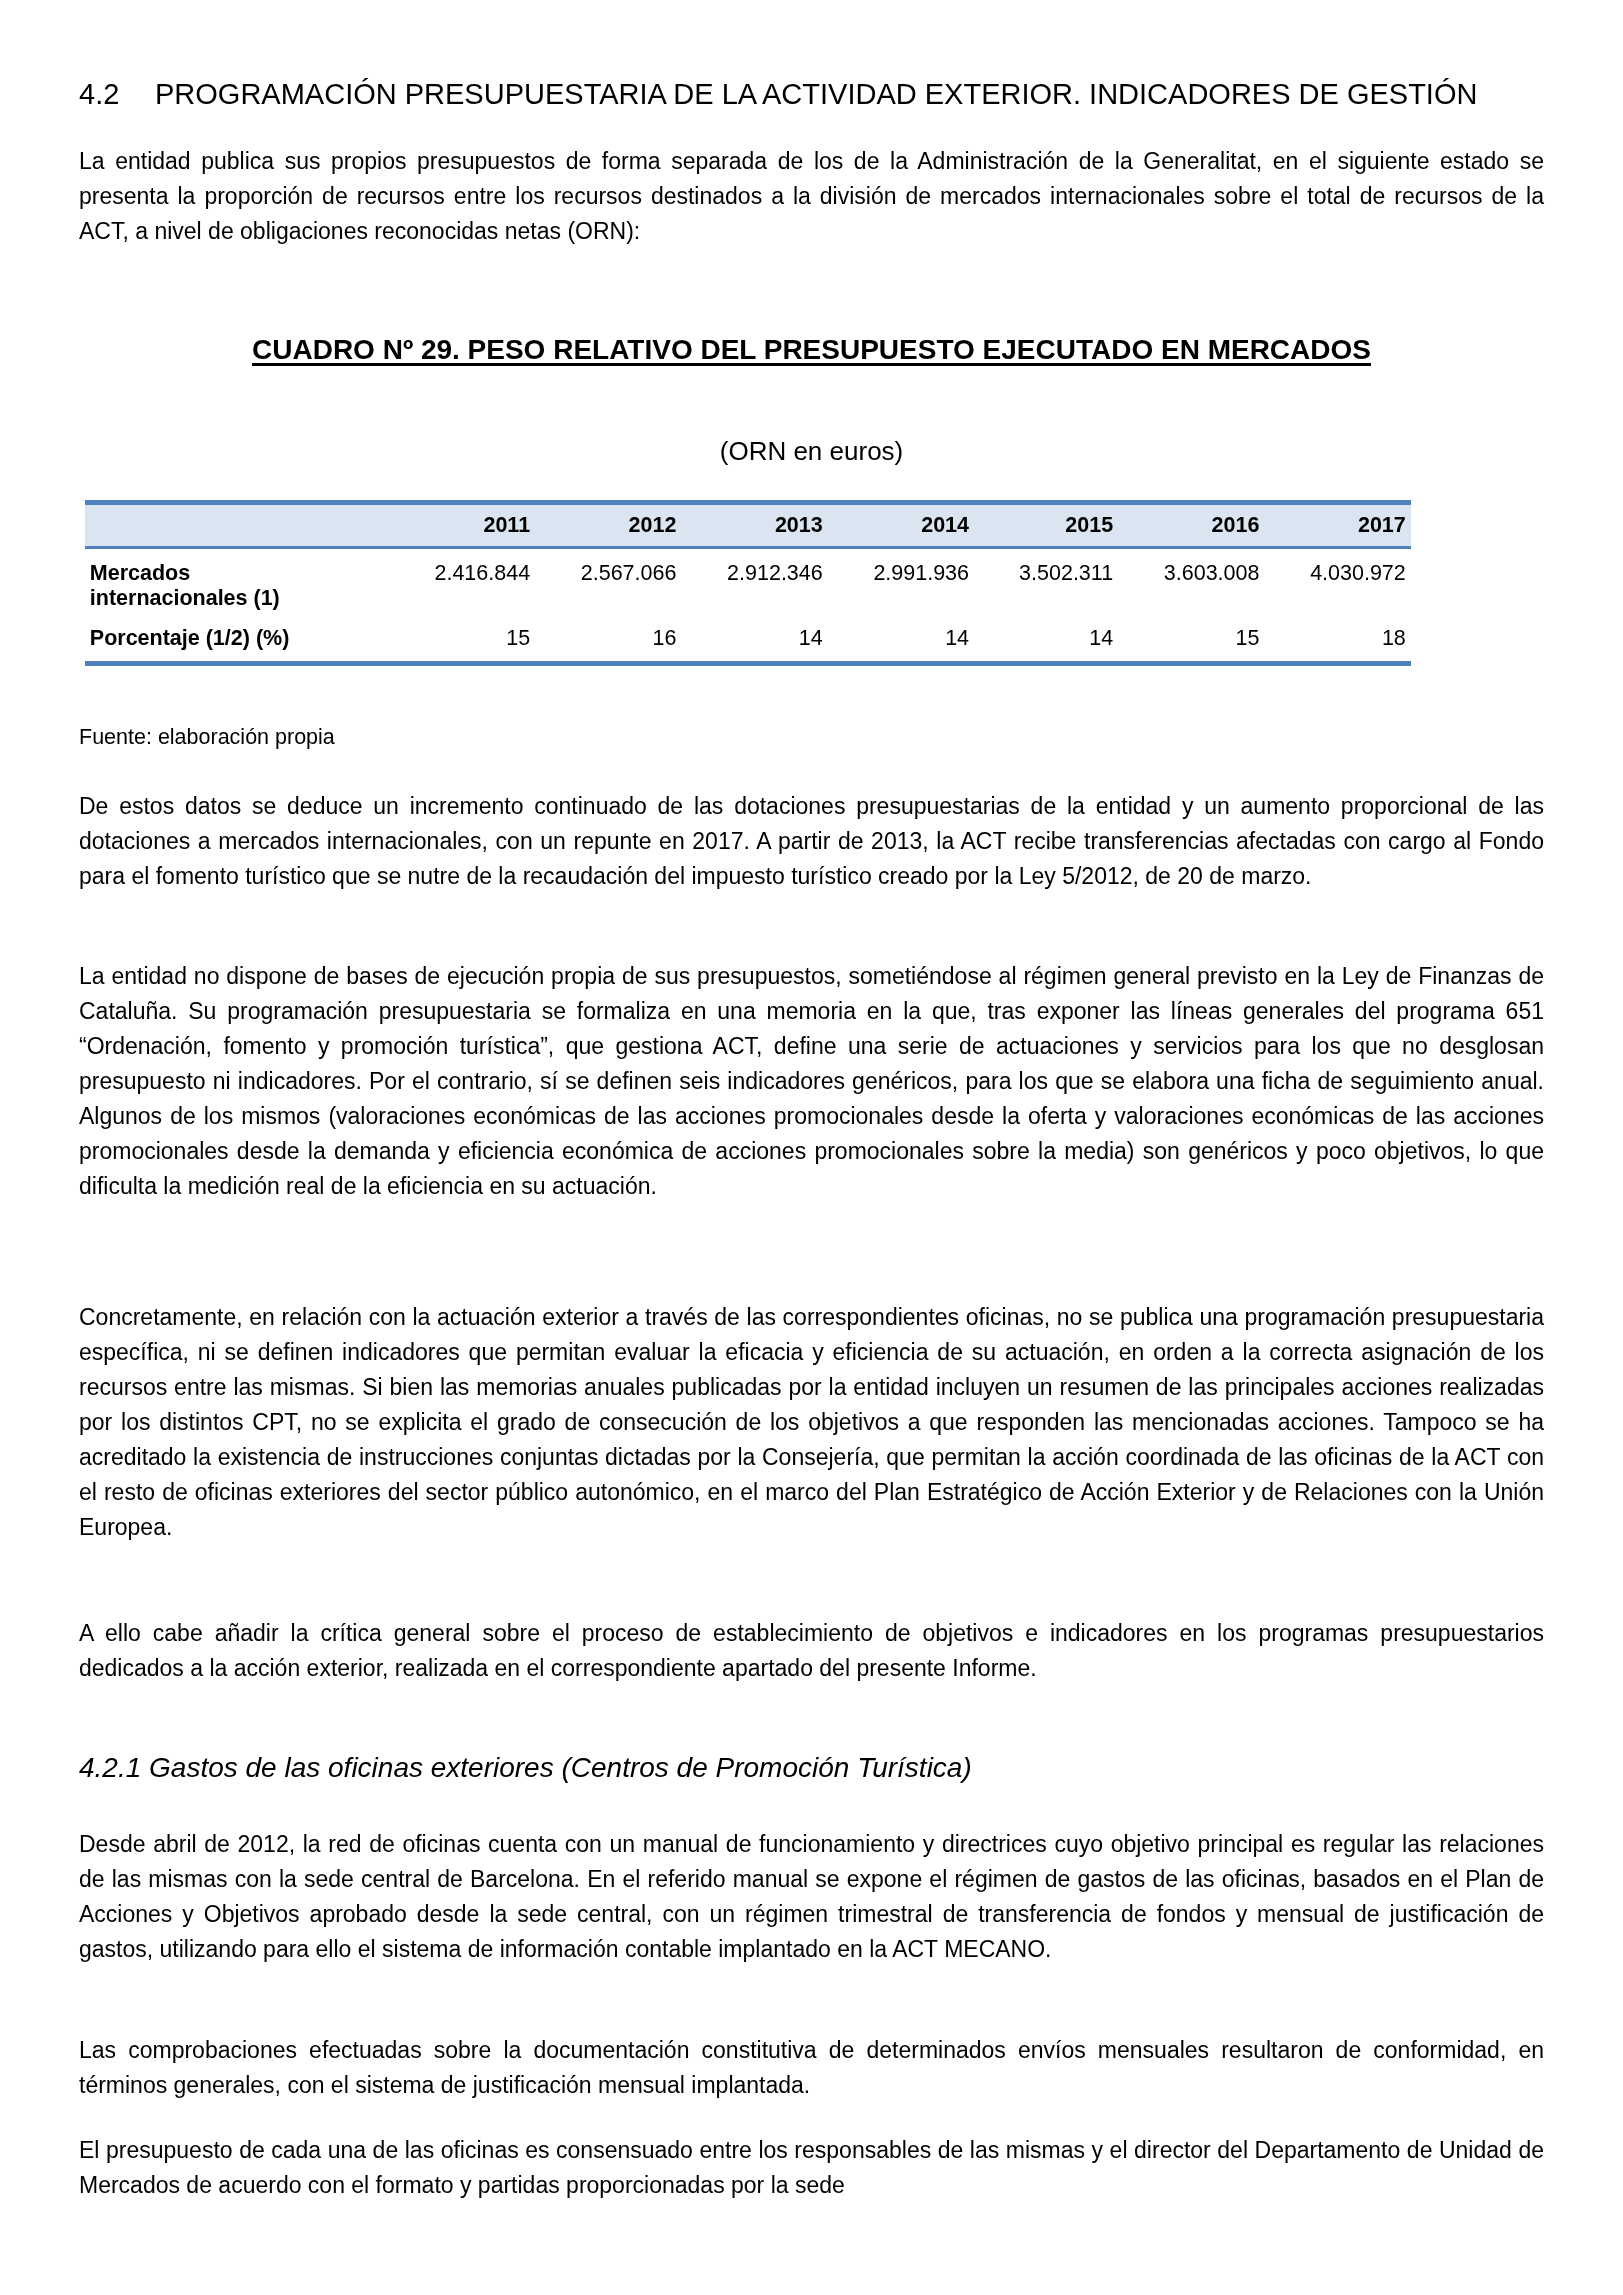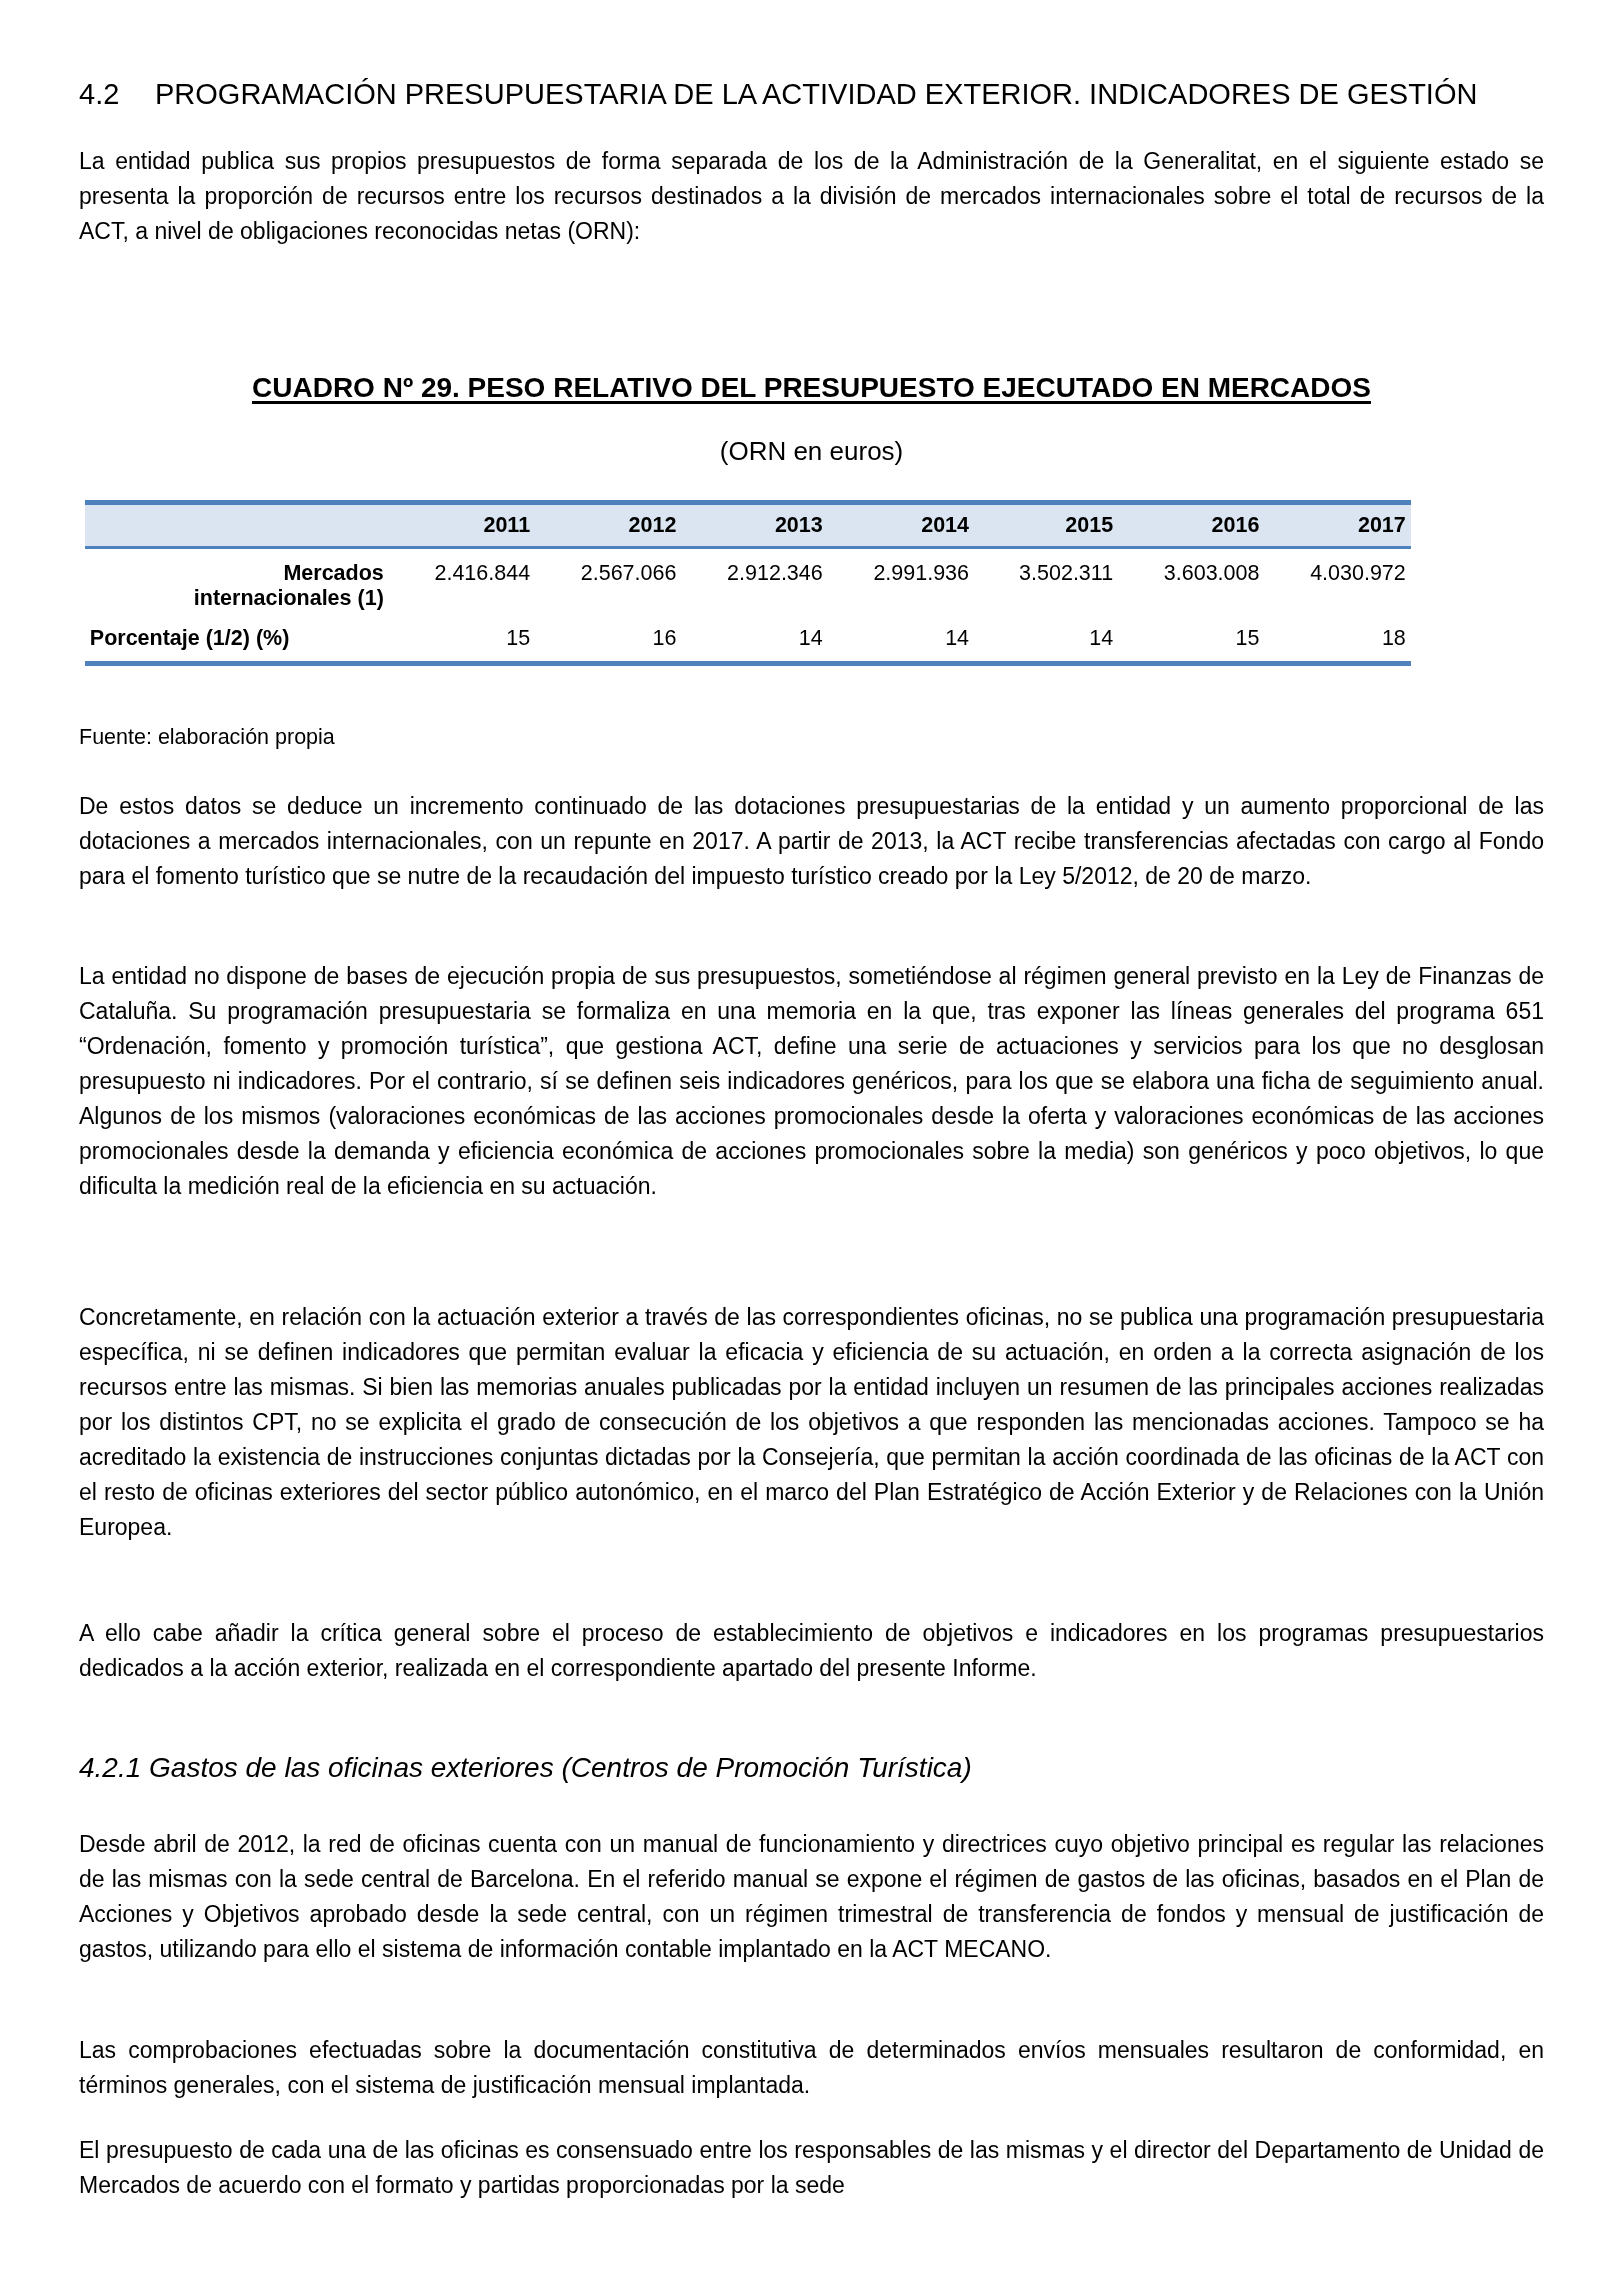--- a/index.html
+++ b/index.html
@@ -48,21 +48,21 @@
       width: 1465px;
       top: 332px;
       text-align: center;
       font-size: 28px;
       line-height: 36px;
       font-weight: bold;
       text-decoration: underline;
       text-decoration-thickness: 2.5px;
       text-underline-offset: 4.1px;
     }
-    .table-title span { display: block; margin-top: 38px; }
+    .table-title span { display: block; }
     .table-unit {
       position: absolute;
       left: 0;
       width: 1465px;
       top: 433px;
       text-align: center;
       font-size: 26px;
       line-height: 36px;
     }
     .data-table {
@@ -90,21 +90,21 @@
       padding: 0 5px;
       text-align: right;
       vertical-align: top;
       line-height: 25px;
     }
     .data-table tbody td.row-label {
       text-align: left;
       font-weight: bold;
       width: 294px;
     }
-    .data-table tbody tr.r1 td { padding-top: 11.6px; padding-bottom: 15px; text-align: right; }
+    .data-table tbody tr.r1 td { padding-top: 11.6px; padding-bottom: 15px; }
     .data-table tbody tr.r2 td { padding-top: 0; padding-bottom: 15px; }
     .data-table tbody tr.r3 td { padding-top: 0; padding-bottom: 10px; border-bottom: 5px solid #4f81bd; }
     .source {
       position: absolute;
       left: 0;
       top: 724px;
       font-size: 21.5px;
       line-height: 26.5px;
     }
     .subsection-heading {

